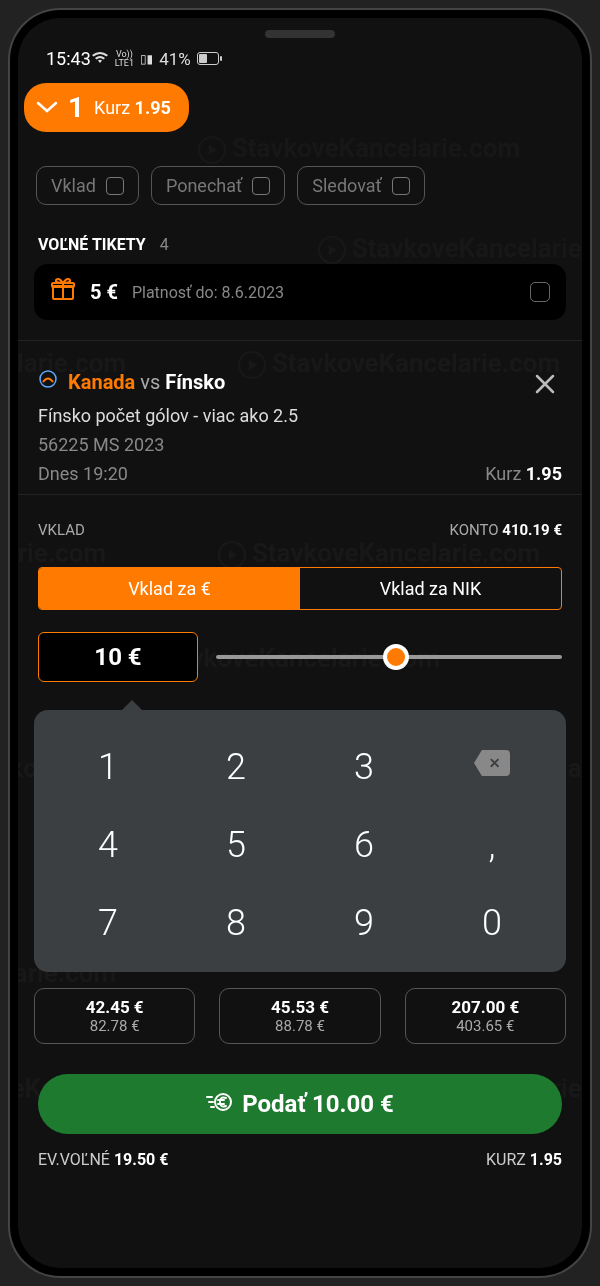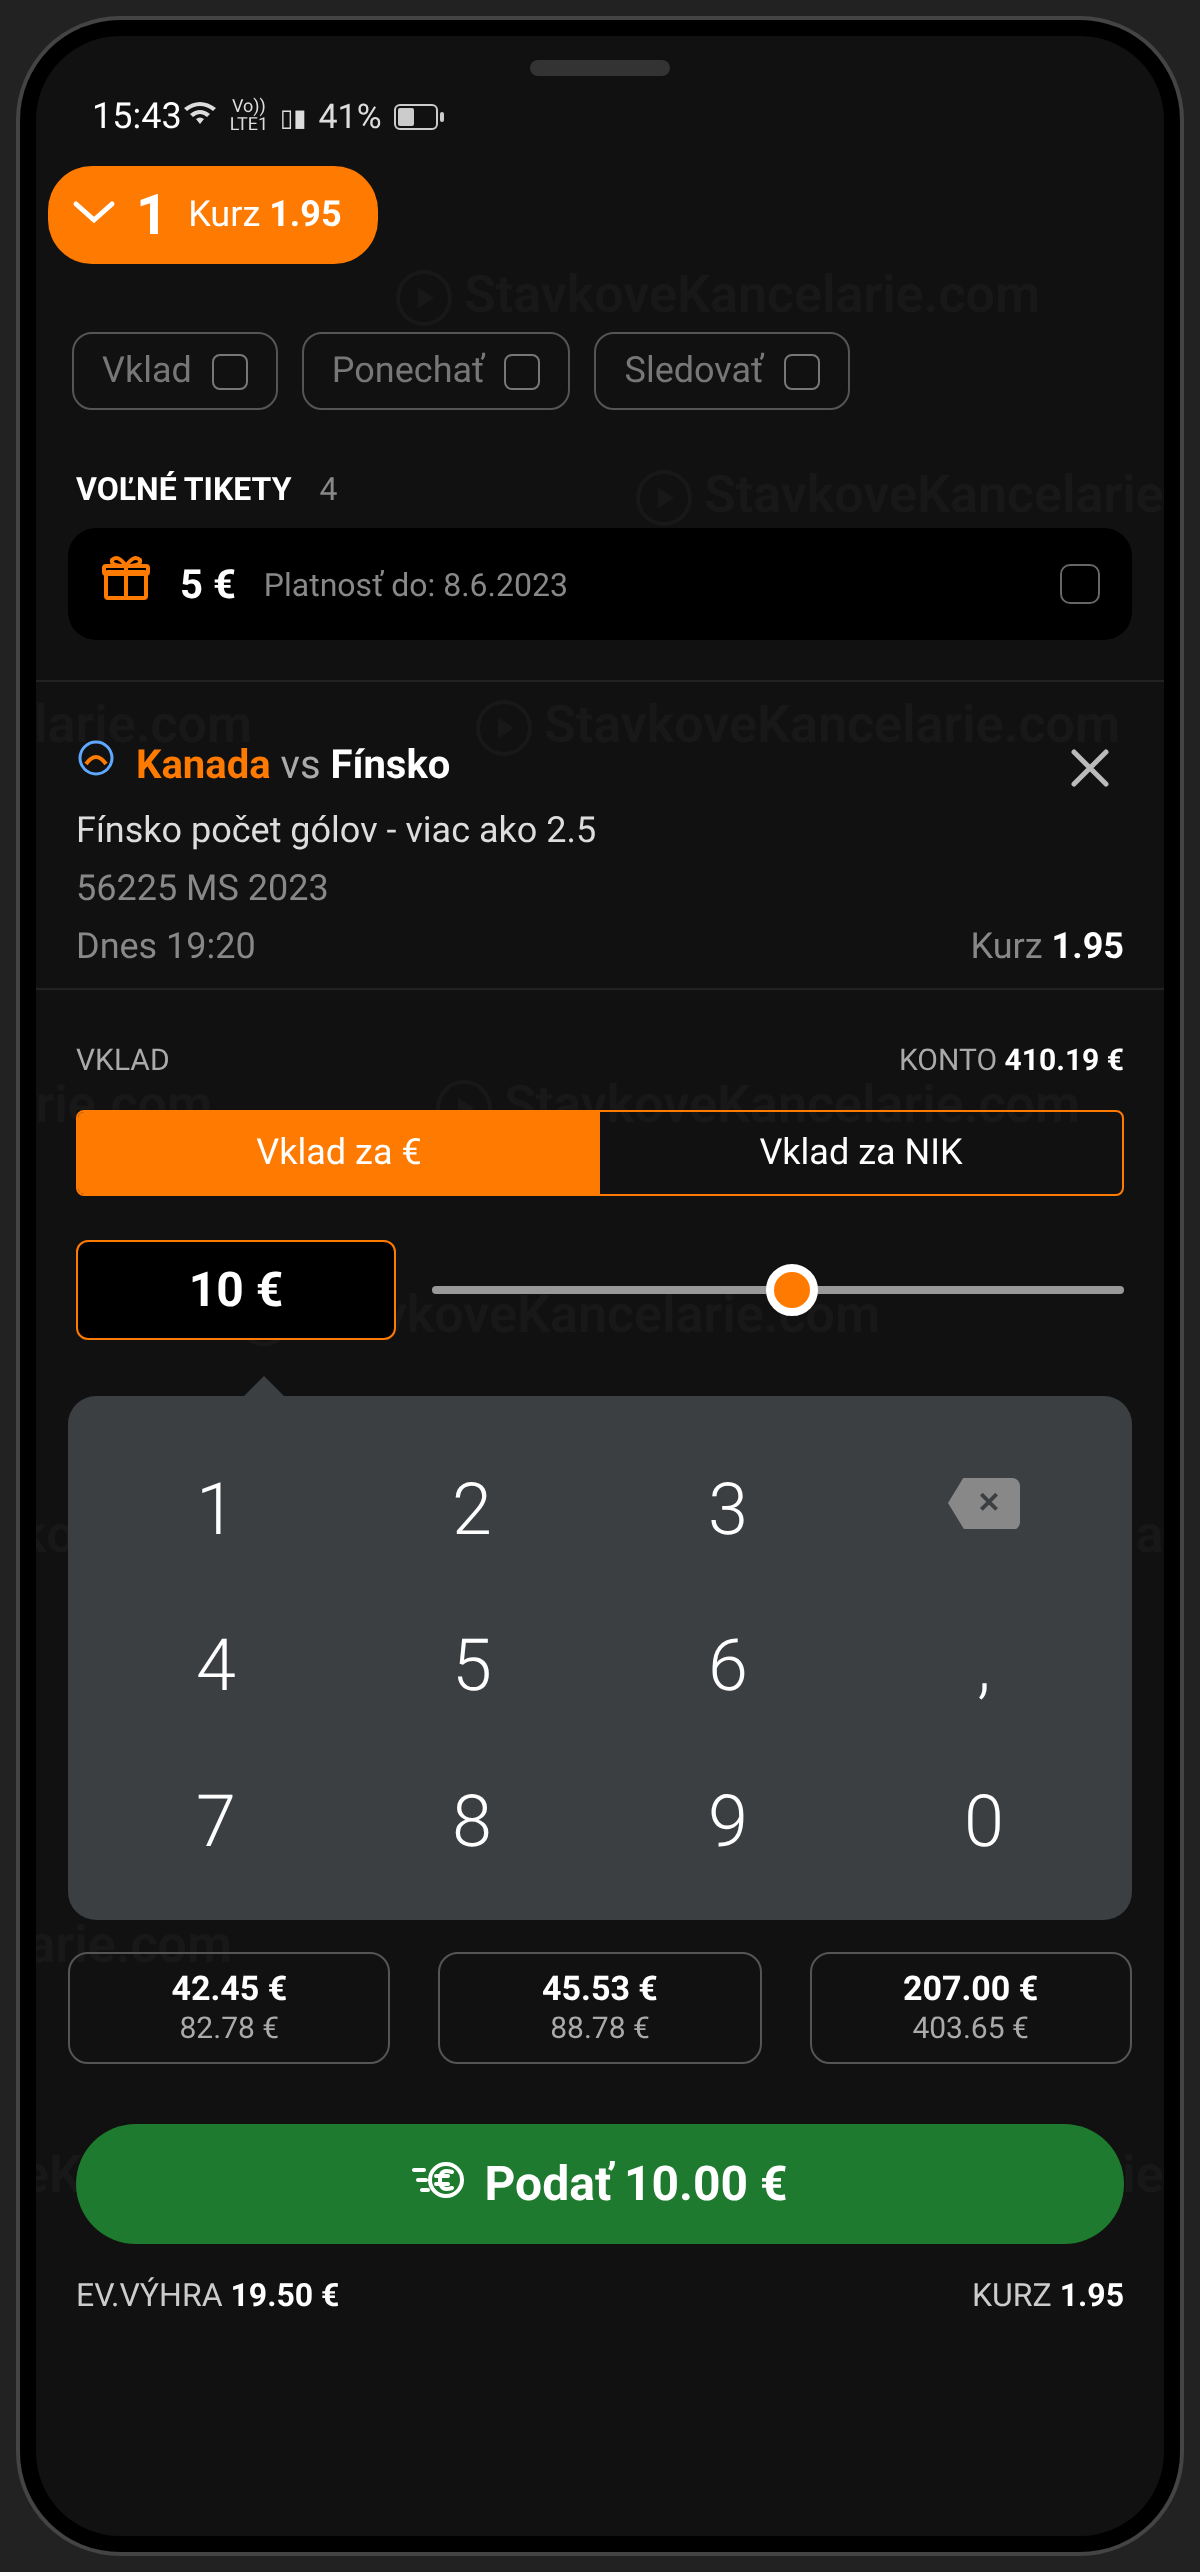--- a/index.html
+++ b/index.html
@@ -56,21 +56,21 @@
   .sport-icon { width:20px; height:20px; }
   .close-x { color:#bbb; font-size:24px; padding:4px 6px; }
   .bet-sub { color:#ddd; font-size:18px; }
   .bet-meta { color:#888; font-size:18px; margin-top:8px; }
   .bet-row { display:flex; justify-content:space-between; margin-top:8px; color:#888; font-size:18px; }
   .bet-row .kurz b { color:#fff; font-weight:700; }
 
   
   .stake-top { display:flex; justify-content:space-between; padding: 26px 20px 12px; color:#aaa; font-size:15px; }
   .stake-top b { color:#fff; }
-  .tabs { display:flex; margin: 4px 20px 22px; border:1.5px solid #ff7a00; border-radius:4px; overflow:hidden; }
+  .tabs { display:flex; margin: 16px 20px 22px; border:1.5px solid #ff7a00; border-radius:4px; overflow:hidden; }
   .tab { flex:1; text-align:center; padding:10px 0; font-size:18px; }
   .tab.active { background:#ff7a00; color:#fff; }
   .tab.inactive { background:transparent; color:#fff; }
 
   .stake-row { display:flex; align-items:center; gap:18px; padding: 0 20px 18px; }
   .stake-val { width:160px; border:1.5px solid #ff7a00; border-radius:6px; padding:10px 14px; color:#fff; font-size:24px; font-weight:700; text-align:center; background:#000; }
   .slider { flex:1; position:relative; height:24px; }
   .slider .track { position:absolute; left:0; right:0; top:50%; height:4px; background:#999; border-radius:2px; transform:translateY(-50%); }
   .slider .thumb { position:absolute; left:52%; top:50%; width:26px; height:26px; background:#ff7a00; border:4px solid #fff; border-radius:50%; transform:translate(-50%,-50%); }
 
@@ -295,21 +295,21 @@
                 <circle cx="17" cy="11" r="8"></circle>
                 <path d="M20 7 Q14 5 14 11 Q14 17 20 15 M12 9 L18 9 M12 13 L18 13"></path>
               </g>
             </svg>
         </span>
         <span>Podať 10.00 €</span>
       </div>
 
       <div class="footer">
         <span>
-          <span>EV.VÝHRA</span> <b>19.50 €</b>
+          <span>EV.VOĽNÉ</span> <b>19.50 €</b>
         </span>
         <span>
           <span>KURZ</span> <b>1.95</b>
         </span>
       </div>
 
     </div>
   </div>
 </div>
 

